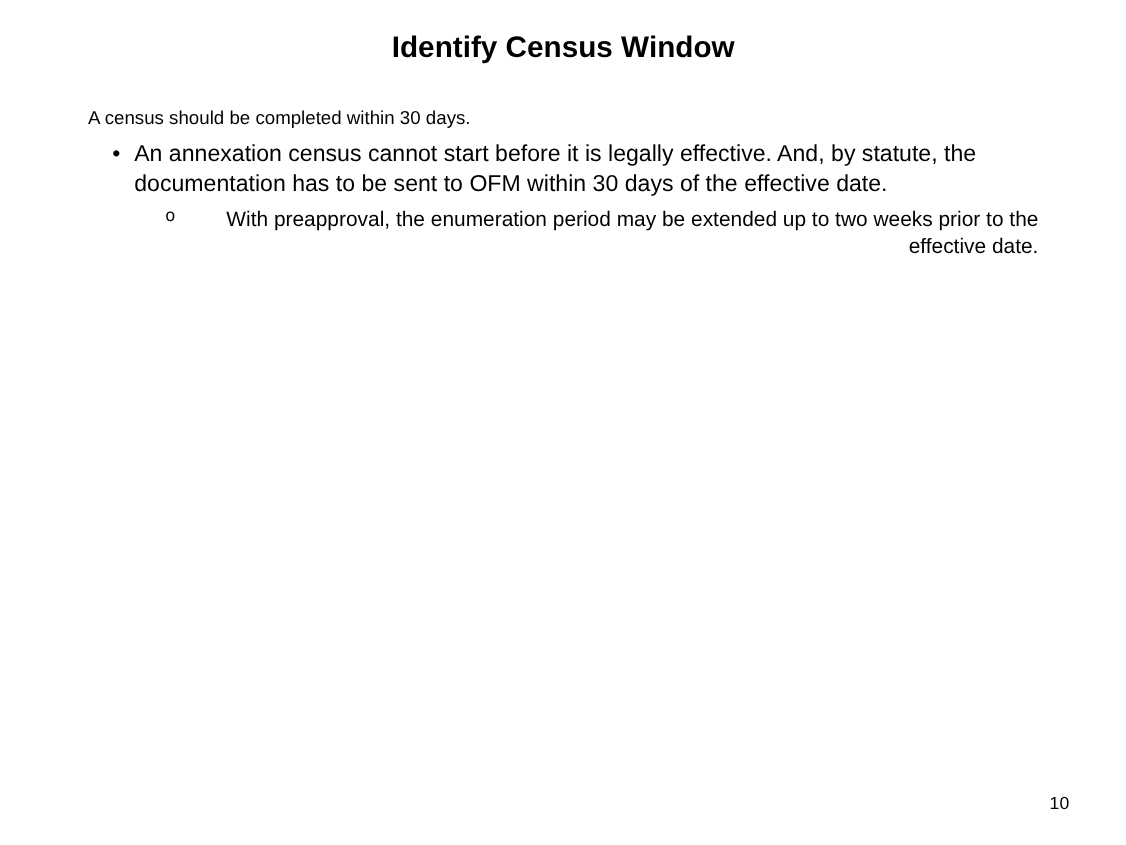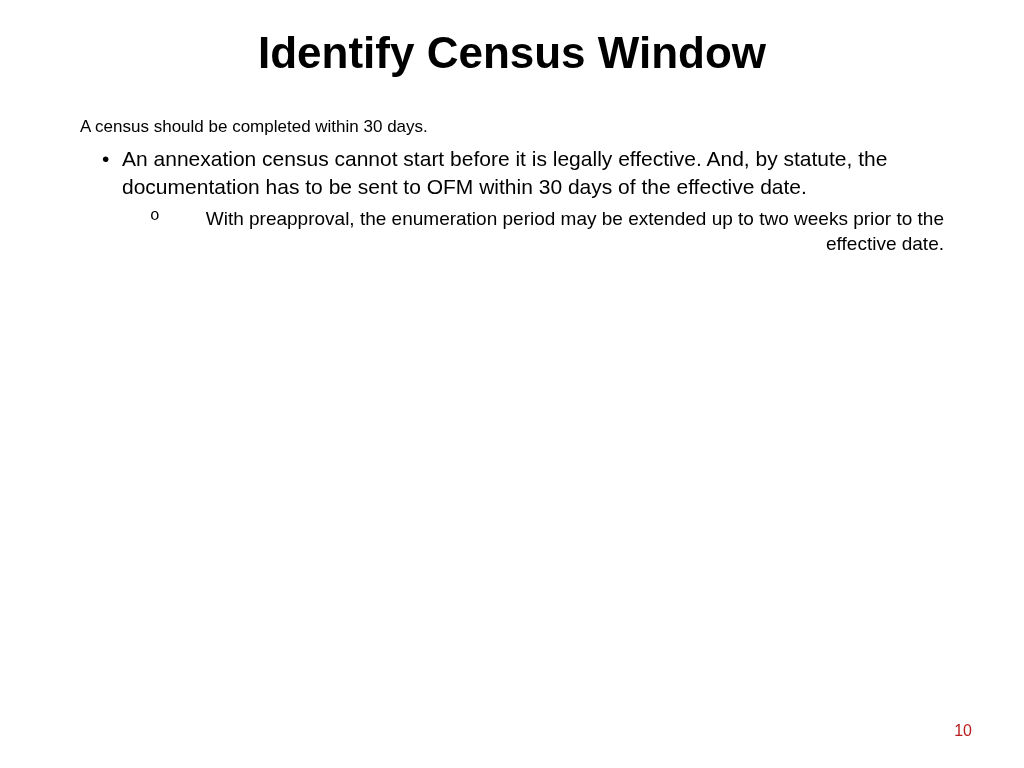--- a/index.html
+++ b/index.html
@@ -6,21 +6,21 @@
     body {
       width: 1024px;
       height: 768px;
       font-family: Arial, Helvetica, sans-serif;
       background: #ffffff;
       color: #000000;
       position: relative;
       padding: 28px 80px 40px 80px;
     }
     .title {
-      font-size: 44px;
+      font-size: 27px;
       font-weight: bold;
       text-align: center;
       margin-bottom: 38px;
     }
     .intro {
       font-size: 17px;
       line-height: 1.35;
       margin-bottom: 6px;
     }
     ul.level1 {
@@ -59,21 +59,21 @@
       left: 0;
       top: 0;
       font-size: 16px;
       font-family: "Courier New", monospace;
     }
     .page-number {
       position: absolute;
       bottom: 28px;
       right: 52px;
       font-size: 16px;
-      color: #b91c1c;
+      color: #000000;
     }
   </style>
 </head>
 <body>
 
 <h1 class="title">Identify Census Window</h1>
 
 <p class="intro">A census should be completed within 30 days.</p>
 
 <ul class="level1">

